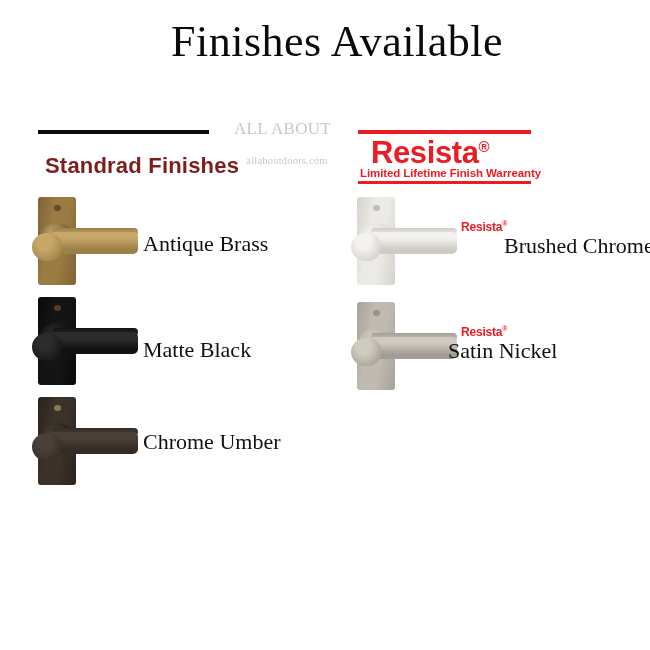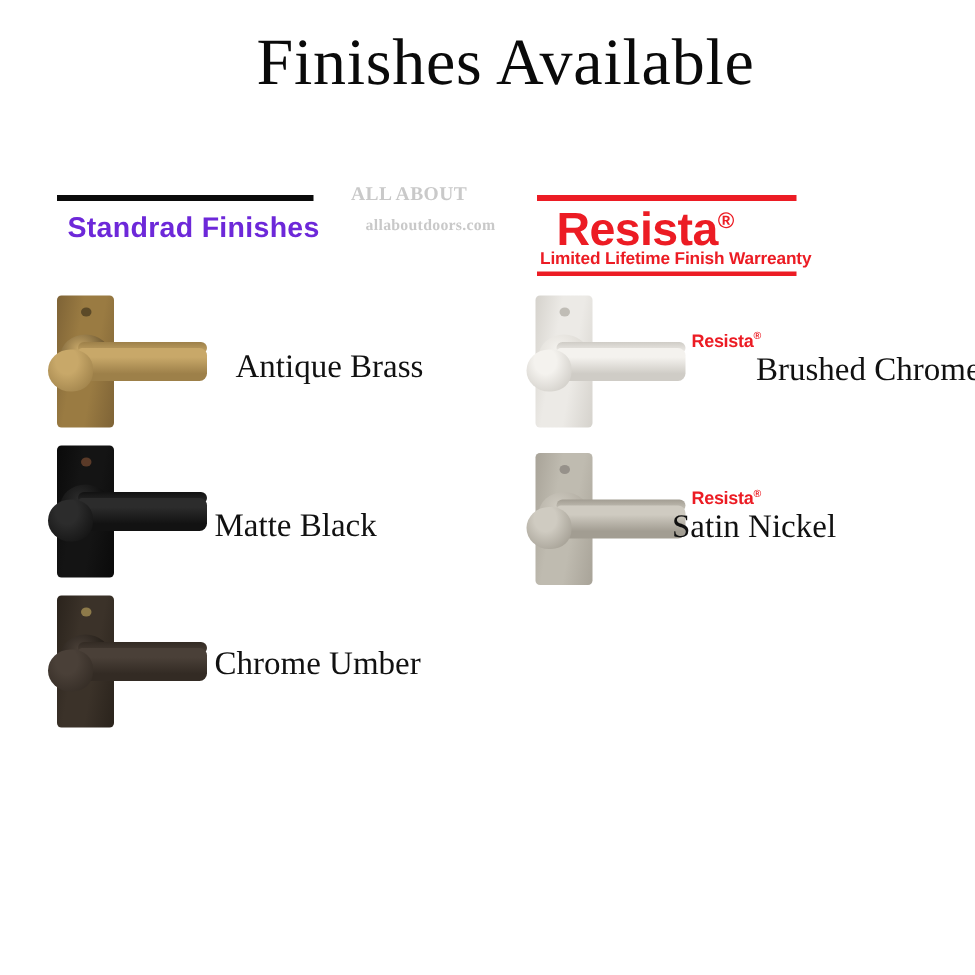--- a/index.html
+++ b/index.html
@@ -35,22 +35,22 @@
     position: absolute;
     left: 231px;
     top: 122px;
     width: 112px;
     text-align: center;
     color: #c9c9c9;
     font-family: "Liberation Serif", serif;
     user-select: none;
   }
   .wm-line1 {
-    font-size: 13px;
-    font-weight: bold;
+    font-size: 17px;
+    font-weight: normal;
     letter-spacing: 0.3px;
     line-height: 14px;
     text-align: left;
     padding-left: 3px;
   }
   .wm-row {
     position: relative;
     height: 19px;
   }
   .wm-big {
@@ -64,43 +64,43 @@
   .wm-amp {
     position: absolute;
     right: 0px;
     top: -13px;
     font-size: 31px;
     font-weight: bold;
     line-height: 31px;
   }
   .wm-url {
     font-size: 10.5px;
-    font-weight: bold;
+    font-weight: normal;
     letter-spacing: 0.2px;
     line-height: 13px;
-    margin-top: 8px;
+    margin-top: 18px;
   }
 
   
   .col-head-bar {
     position: absolute;
     height: 4px;
   }
   .bar-black { background: #0b0b0b; left: 38px; top: 130px; width: 171px; }
   .bar-red   { background: #ec1c24; left: 358px; top: 130px; width: 173px; }
   .bar-red-under { background: #ec1c24; left: 358px; top: 181px; width: 173px; height: 3px; }
 
   .std-head {
     position: absolute;
     left: 45px;
-    top: 142px;
+    top: 153px;
     font-family: "Liberation Sans", sans-serif;
-    font-size: 19px;
-    font-weight: bold;
-    color: #6d28d9;
+    font-size: 22px;
+    font-weight: bold;
+    color: #7f1d1d;
     letter-spacing: 0.2px;
     white-space: nowrap;
   }
 
   .resista-head {
     position: absolute;
     left: 371px;
     top: 136px;
     font-family: "Liberation Sans", sans-serif;
     font-size: 31px;
@@ -241,21 +241,21 @@
 <div class="handle-row" style="left:38px; top:197px;">
   <div class="handle-art">
     <div class="plate" id="p-s0" style="background: linear-gradient(100deg, rgb(126, 99, 54) 0%, rgb(154, 123, 66) 35%, rgb(154, 123, 66) 62%, rgb(126, 99, 54) 100%);"></div>
     <div class="screw" id="sc-s0" style="background: rgb(92, 74, 40);"></div>
     <div class="rose" id="r-s0" style="background: radial-gradient(at 38% 32%, rgb(200, 168, 105) 0%, rgb(109, 87, 48) 62%, rgb(126, 99, 54) 100%);"></div>
     <div class="lever-taper" id="lt-s0" style="background: linear-gradient(rgb(157, 128, 73) 0%, rgb(200, 168, 105) 100%);"></div>
     <div class="lever" id="l-s0" style="background: linear-gradient(rgb(200, 168, 105) 0%, rgb(200, 168, 105) 28%, rgb(157, 128, 73) 78%, rgb(157, 128, 73) 100%);"></div>
     <div class="knuckle" id="k-s0" style="background: radial-gradient(at 42% 28%, rgb(200, 168, 105) 0%, rgb(200, 168, 105) 30%, rgb(157, 128, 73) 88%);"></div>
   </div>
 </div>
-<div class="finish-label" style="left:157px; top:232px;text-align:center;">Antique Brass</div>
+<div class="finish-label" style="left:143px; top:232px;text-align:center;">Antique Brass</div>
 
 <div class="handle-row" style="left:38px; top:297px;">
   <div class="handle-art">
     <div class="plate" id="p-s1" style="background: linear-gradient(100deg, rgb(10, 10, 10) 0%, rgb(20, 20, 20) 35%, rgb(20, 20, 20) 62%, rgb(10, 10, 10) 100%);"></div>
     <div class="screw" id="sc-s1" style="background: rgb(90, 58, 40);"></div>
     <div class="rose" id="r-s1" style="background: radial-gradient(at 38% 32%, rgb(44, 44, 44) 0%, rgb(13, 13, 13) 62%, rgb(10, 10, 10) 100%);"></div>
     <div class="lever-taper" id="lt-s1" style="background: linear-gradient(rgb(18, 18, 18) 0%, rgb(44, 44, 44) 100%);"></div>
     <div class="lever" id="l-s1" style="background: linear-gradient(rgb(44, 44, 44) 0%, rgb(44, 44, 44) 28%, rgb(18, 18, 18) 78%, rgb(18, 18, 18) 100%);"></div>
     <div class="knuckle" id="k-s1" style="background: radial-gradient(at 42% 28%, rgb(44, 44, 44) 0%, rgb(44, 44, 44) 30%, rgb(18, 18, 18) 88%);"></div>
   </div>

